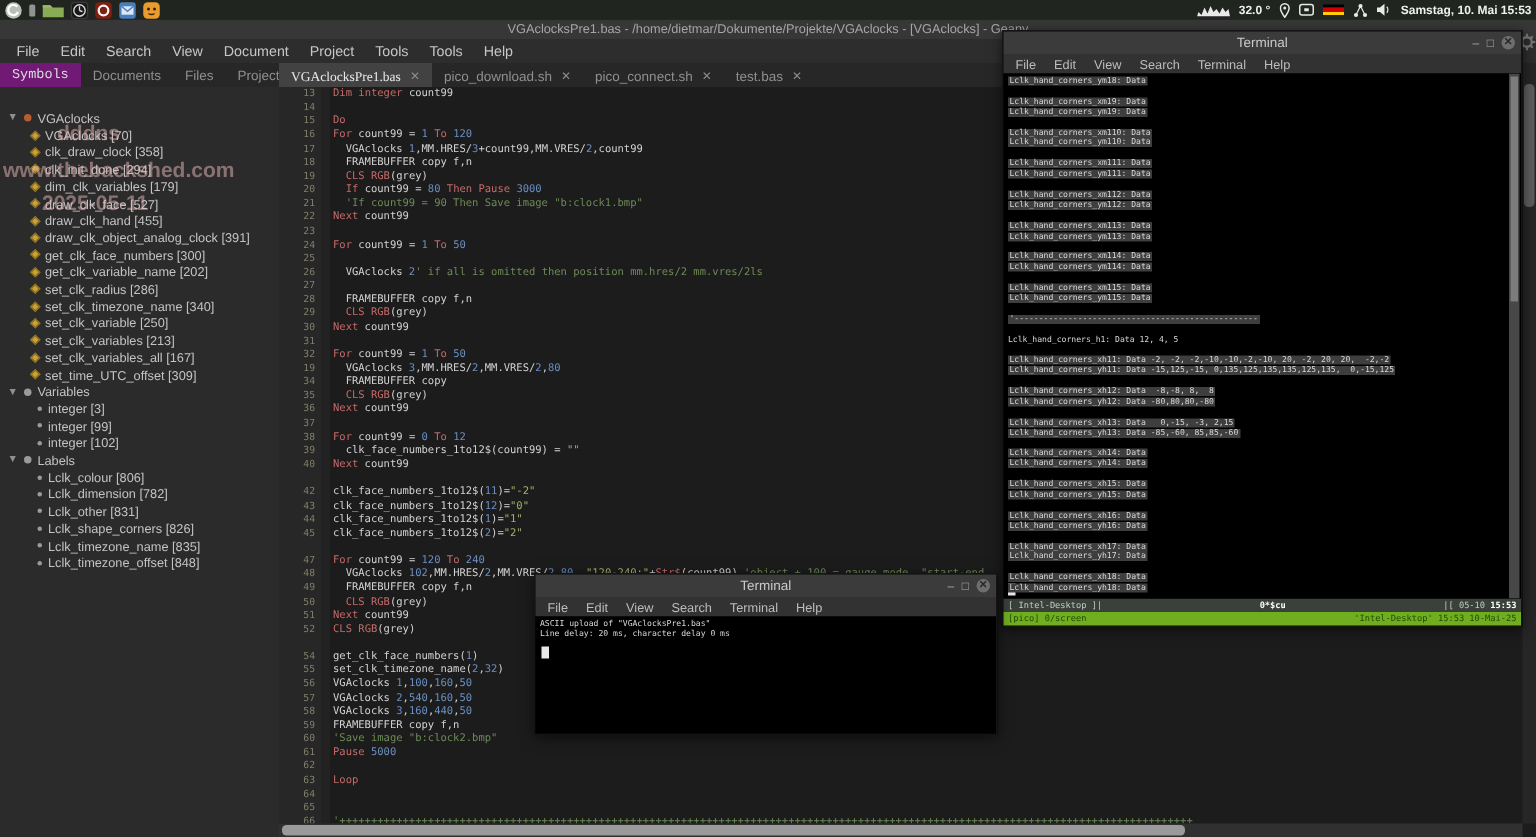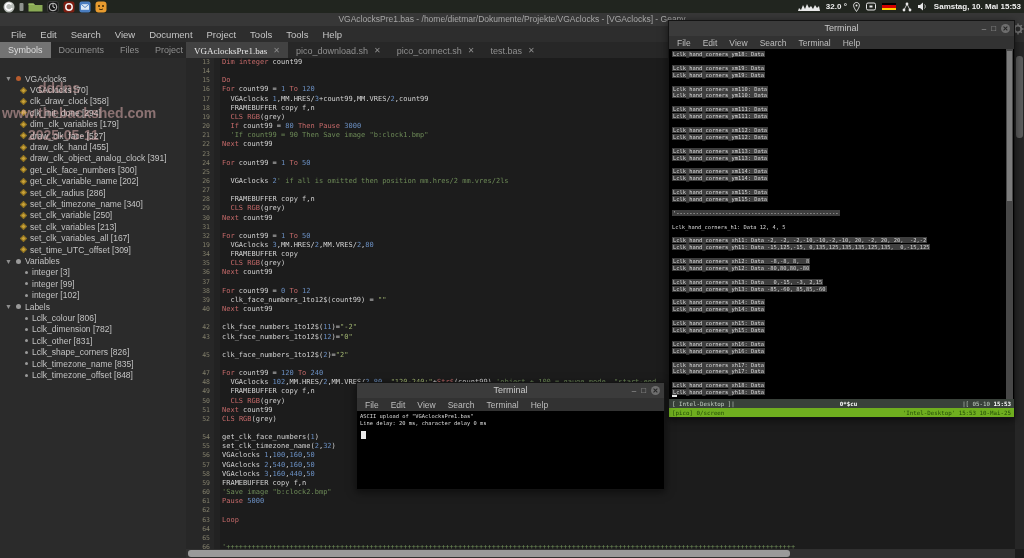--- a/index.html
+++ b/index.html
@@ -19,21 +19,21 @@
   .flag i:nth-child(3){background:#ffce00;}
   
   .g-title{position:absolute;left:0;top:13px;width:1024px;height:13px;background:#373737;color:#a6a6a6;
            font-size:8.5px;text-align:center;line-height:13px;z-index:1;white-space:nowrap;}
   .g-menu{position:absolute;left:0;top:26px;width:1024px;height:16px;background:#2d2d2d;display:flex;
           align-items:center;padding-left:4px;box-sizing:border-box;z-index:1;}
   .mi{font-size:9.5px;color:#c6c6c6;padding:0 7px;white-space:nowrap;}
   .tabrow{position:absolute;left:0;top:42px;width:1024px;height:16px;background:#272727;z-index:1;display:flex;}
   #side-tabs{width:186px;display:flex;align-items:stretch;}
   .stab{font-size:9px;color:#8f8f8f;padding:3px 8px 2px 8px;white-space:nowrap;}
-  .stab.act{background:#737373;color:#dcdcdc;}
+  .stab.act{background:#701a75;color:#dcdcdc;font-family:Liberation Mono, monospace;}
   #edit-tabs{display:flex;align-items:stretch;}
   .etab{font-size:9px;color:#8f8f8f;padding:3px 8px 2px 8px;display:flex;gap:6px;align-items:center;white-space:nowrap;}
   .etab.act{background:#424242;color:#e9e9e9;font-family:Liberation Serif, serif;}
   .etab .x{font-size:8px;color:#8d8d8d;}
   .gear{position:absolute;left:1012px;top:21px;z-index:2;opacity:.8;}
   
   .sidebar{position:absolute;left:0;top:58px;width:186px;height:500px;background:#2b2b2b;z-index:1;overflow:hidden;}
   .srow{position:absolute;height:11.4px;display:flex;align-items:center;gap:4px;white-space:nowrap;}
   .srow .lbl{font-size:8.5px;color:#c3c3c3;}
   .exp{font-size:7px;color:#8f8f8f;line-height:7px;}
@@ -372,20 +372,21 @@
       <div class="cl" style="top: 183px;"><span class="ln">19</span><span class="ct"><span class="p">  VGAclocks </span><span class="n">3</span><span class="p">,MM.HRES/</span><span class="n">2</span><span class="p">,MM.VRES/</span><span class="n">2</span><span class="p">,</span><span class="n">80</span></span></div>
       <div class="cl" style="top: 192.15px;"><span class="ln">34</span><span class="ct"><span class="p">  FRAMEBUFFER copy</span></span></div>
       <div class="cl" style="top: 201.3px;"><span class="ln">35</span><span class="ct"><span class="p">  </span><span class="k">CLS</span><span class="p"> </span><span class="k">RGB</span><span class="p">(grey)</span></span></div>
       <div class="cl" style="top: 210.45px;"><span class="ln">36</span><span class="ct"><span class="k">Next</span><span class="p"> count99</span></span></div>
       <div class="cl" style="top: 219.6px;"><span class="ln">37</span><span class="ct"></span></div>
       <div class="cl" style="top: 228.75px;"><span class="ln">38</span><span class="ct"><span class="k">For</span><span class="p"> count99 = </span><span class="n">0</span><span class="p"> </span><span class="k">To</span><span class="p"> </span><span class="n">12</span></span></div>
       <div class="cl" style="top: 237.9px;"><span class="ln">39</span><span class="ct"><span class="p">  clk_face_numbers_1to12$(count99) = </span><span class="s">""</span></span></div>
       <div class="cl" style="top: 247.05px;"><span class="ln">40</span><span class="ct"><span class="k">Next</span><span class="p"> count99</span></span></div>
       <div class="cl" style="top: 265.35px;"><span class="ln">42</span><span class="ct"><span class="p">clk_face_numbers_1to12$(</span><span class="n">11</span><span class="p">)=</span><span class="s">"-2"</span></span></div>
       <div class="cl" style="top: 274.5px;"><span class="ln">43</span><span class="ct"><span class="p">clk_face_numbers_1to12$(</span><span class="n">12</span><span class="p">)=</span><span class="s">"0"</span></span></div>
+      <div class="cl" style="top: 283.65px;"><span class="ln">44</span><span class="ct"><span class="p">clk_face_numbers_1to12$(</span><span class="n">1</span><span class="p">)=</span><span class="s">"1"</span></span></div>
       <div class="cl" style="top: 292.8px;"><span class="ln">45</span><span class="ct"><span class="p">clk_face_numbers_1to12$(</span><span class="n">2</span><span class="p">)=</span><span class="s">"2"</span></span></div>
       <div class="cl" style="top: 311.1px;"><span class="ln">47</span><span class="ct"><span class="k">For</span><span class="p"> count99 = </span><span class="n">120</span><span class="p"> </span><span class="k">To</span><span class="p"> </span><span class="n">240</span></span></div>
       <div class="cl" style="top: 320.25px;"><span class="ln">48</span><span class="ct"><span class="p">  VGAclocks </span><span class="n">102</span><span class="p">,MM.HRES/</span><span class="n">2</span><span class="p">,MM.VRES/</span><span class="n">2</span><span class="p">,</span><span class="n">80</span><span class="p">, </span><span class="s">"120-240:"</span><span class="p">+</span><span class="k">Str$</span><span class="p">(count99) </span><span class="c">'object + 100 = gauge mode, "start-end</span></span></div>
       <div class="cl" style="top: 329.4px;"><span class="ln">49</span><span class="ct"><span class="p">  FRAMEBUFFER copy f,n</span></span></div>
       <div class="cl" style="top: 338.55px;"><span class="ln">50</span><span class="ct"><span class="p">  </span><span class="k">CLS</span><span class="p"> </span><span class="k">RGB</span><span class="p">(grey)</span></span></div>
       <div class="cl" style="top: 347.7px;"><span class="ln">51</span><span class="ct"><span class="k">Next</span><span class="p"> count99</span></span></div>
       <div class="cl" style="top: 356.85px;"><span class="ln">52</span><span class="ct"><span class="k">CLS</span><span class="p"> </span><span class="k">RGB</span><span class="p">(grey)</span></span></div>
       <div class="cl" style="top: 375.15px;"><span class="ln">54</span><span class="ct"><span class="p">get_clk_face_numbers(</span><span class="n">1</span><span class="p">)</span></span></div>
       <div class="cl" style="top: 384.3px;"><span class="ln">55</span><span class="ct"><span class="p">set_clk_timezone_name(</span><span class="n">2</span><span class="p">,</span><span class="n">32</span><span class="p">)</span></span></div>
       <div class="cl" style="top: 393.45px;"><span class="ln">56</span><span class="ct"><span class="p">VGAclocks </span><span class="n">1</span><span class="p">,</span><span class="n">100</span><span class="p">,</span><span class="n">160</span><span class="p">,</span><span class="n">50</span></span></div>

